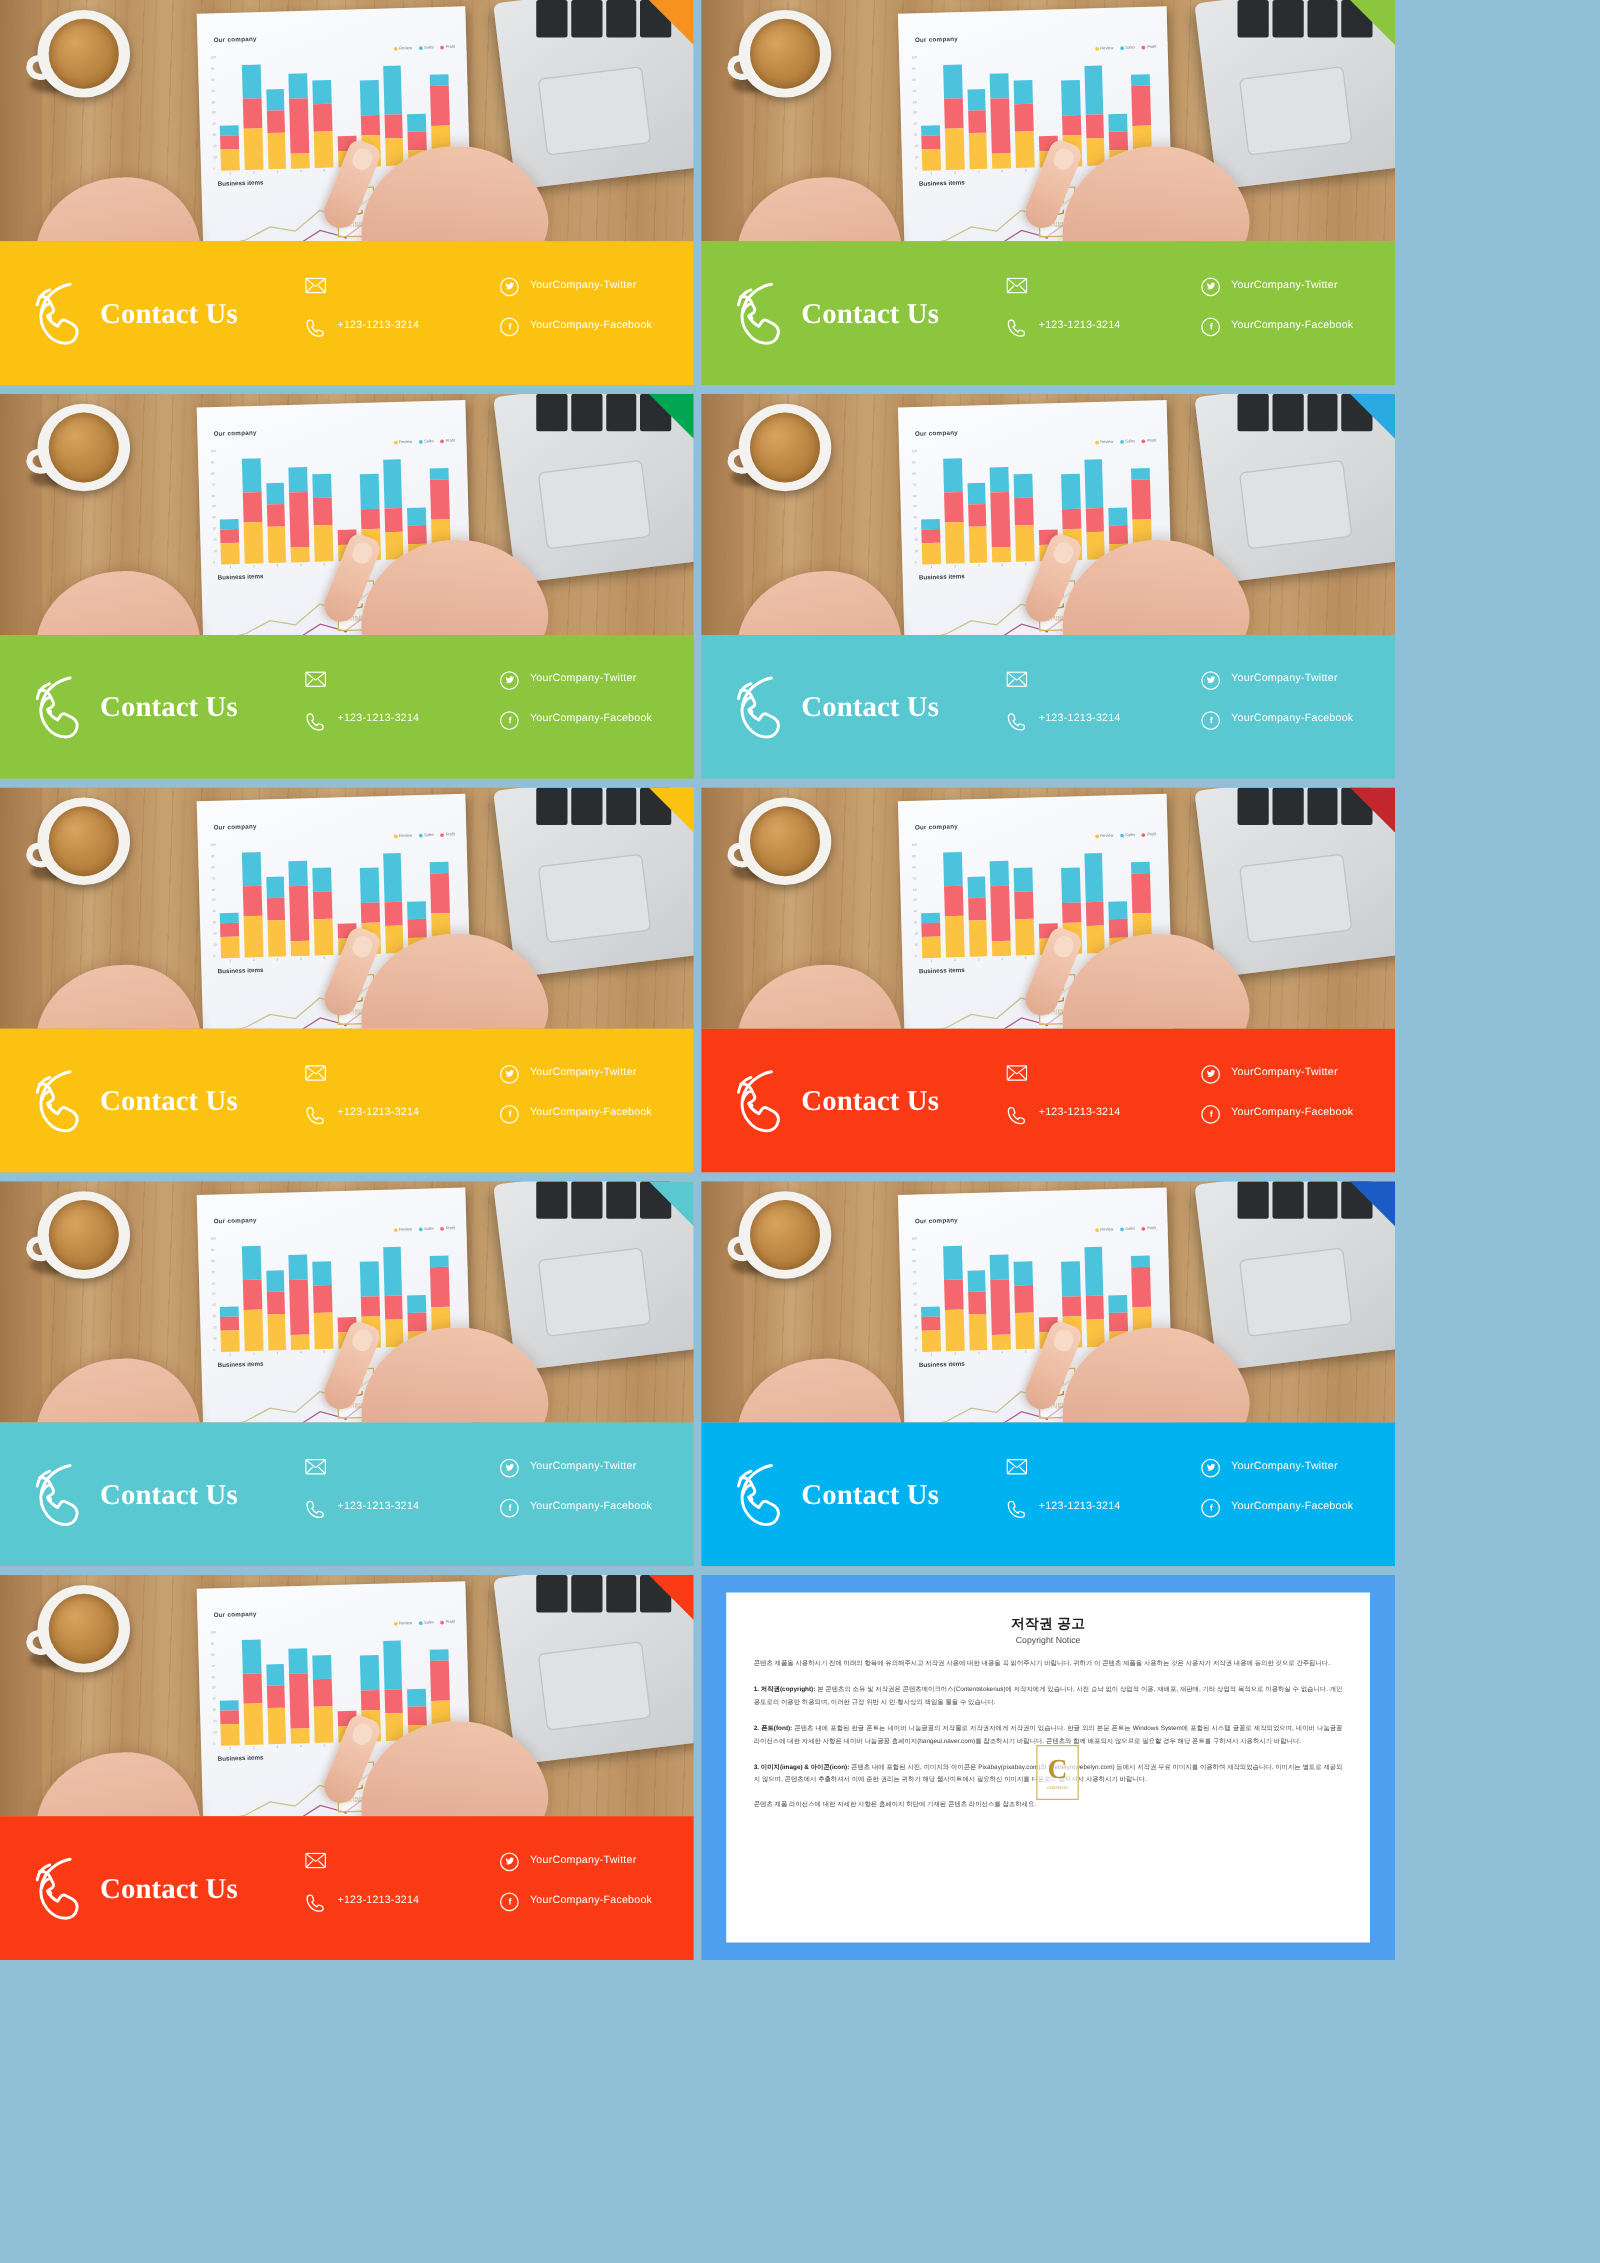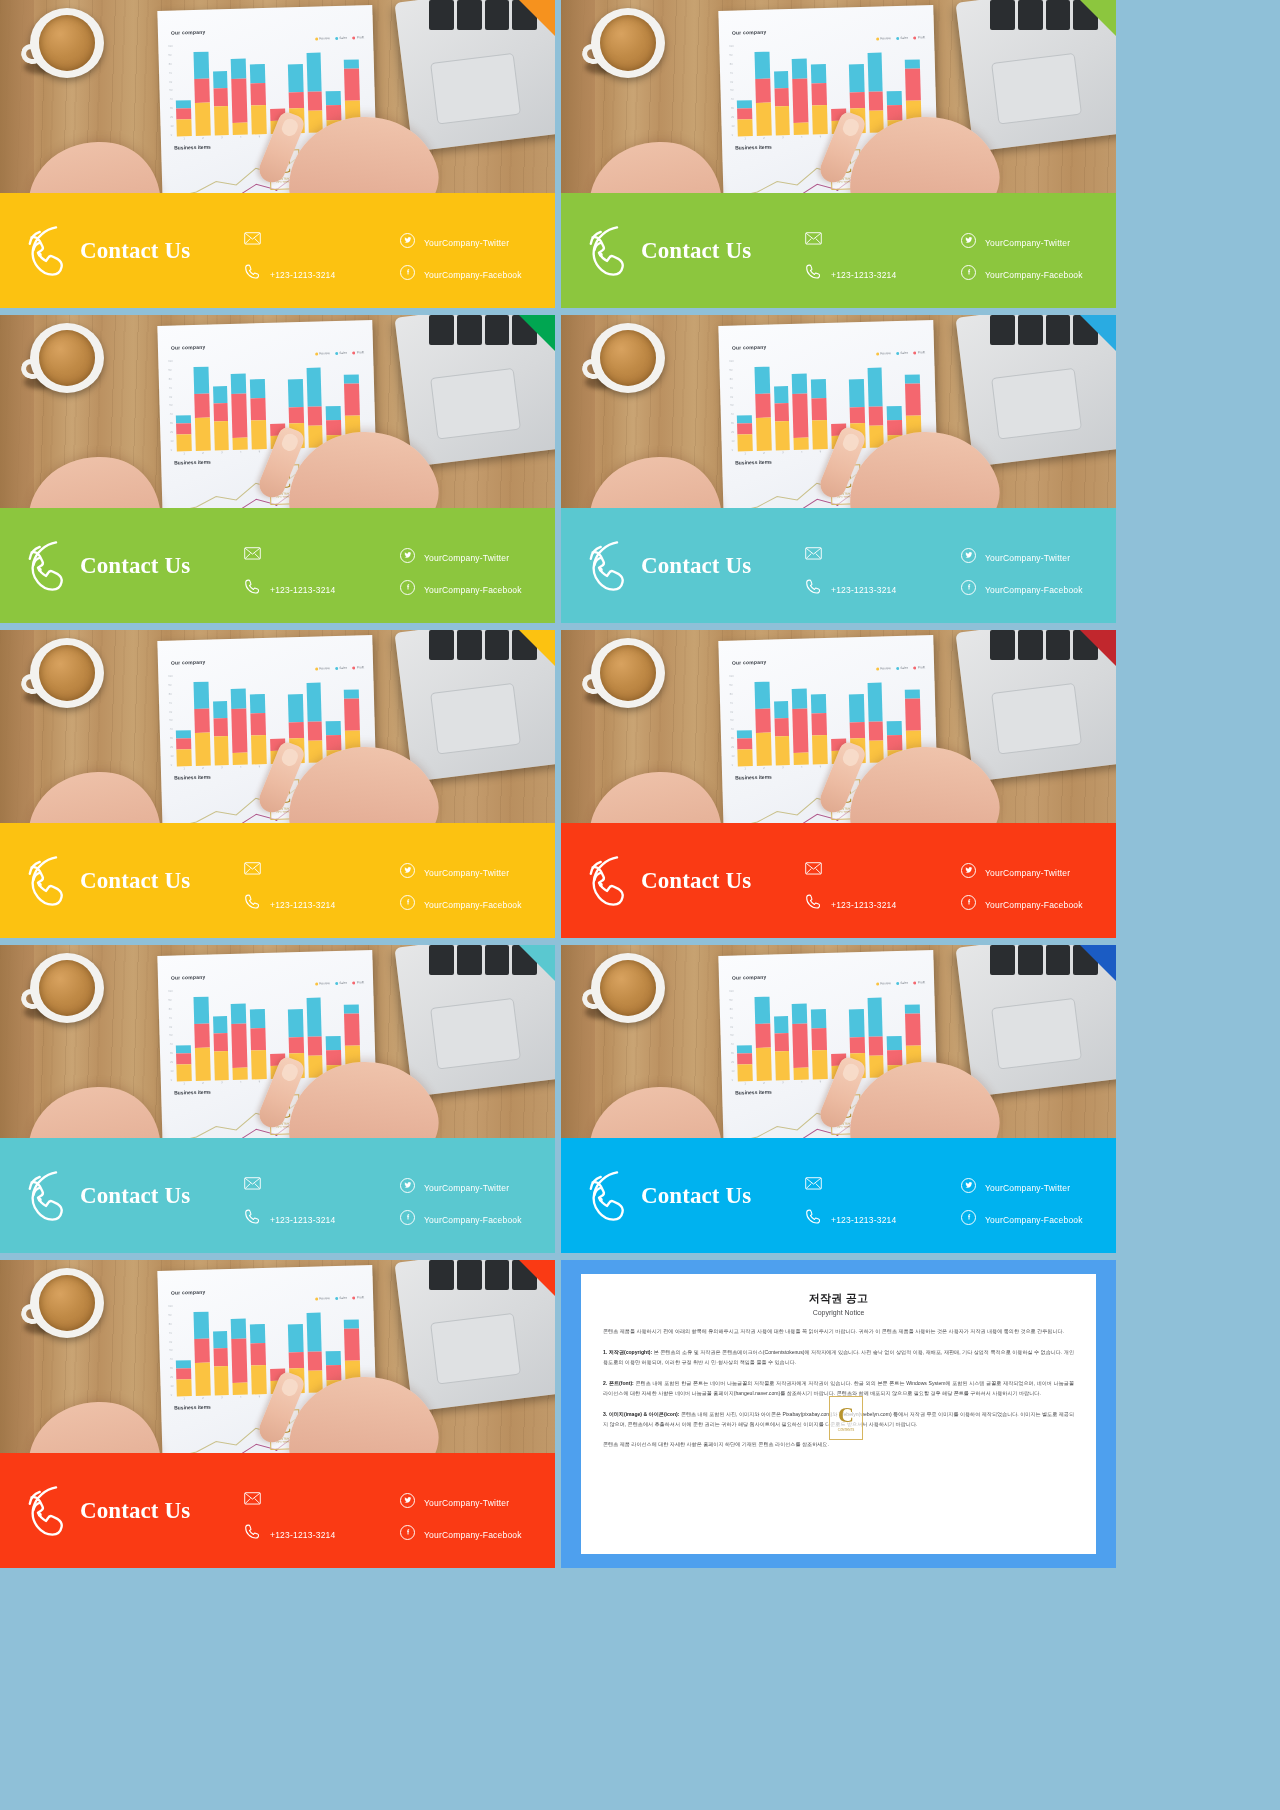--- a/index.html
+++ b/index.html
@@ -220,21 +220,21 @@
     display: flex; align-items: center;
     margin-left: 18px; width: 226px; flex: none;
   }
   .phone-ico { width: 58px; height: 58px; flex: none; }
   .contact-title {
     font-family: "Liberation Serif", serif;
     font-weight: bold; font-size: 23px; letter-spacing: .1px;
     margin-left: 4px; white-space: nowrap;
   }
   .contact-mid { width: 156px; flex: none; }
-  .c-row { display: flex; align-items: flex-end; height: 26px; }
+  .c-row { display: flex; align-items: flex-start; height: 26px; }
   .c-row + .c-row { margin-top: 6px; }
   .c-ico { width: 17px; height: 17px; flex: none; margin-right: 9px; }
   .c-txt { font-size: 8.5px; letter-spacing: .2px; white-space: nowrap; }
   .contact-right { flex: none; }
   .s-ico {
     width: 15px; height: 15px; border-radius: 50%;
     border: 1px solid rgba(255,255,255,.95);
     display: flex; align-items: center; justify-content: center;
     flex: none; margin-right: 9px;
   }

